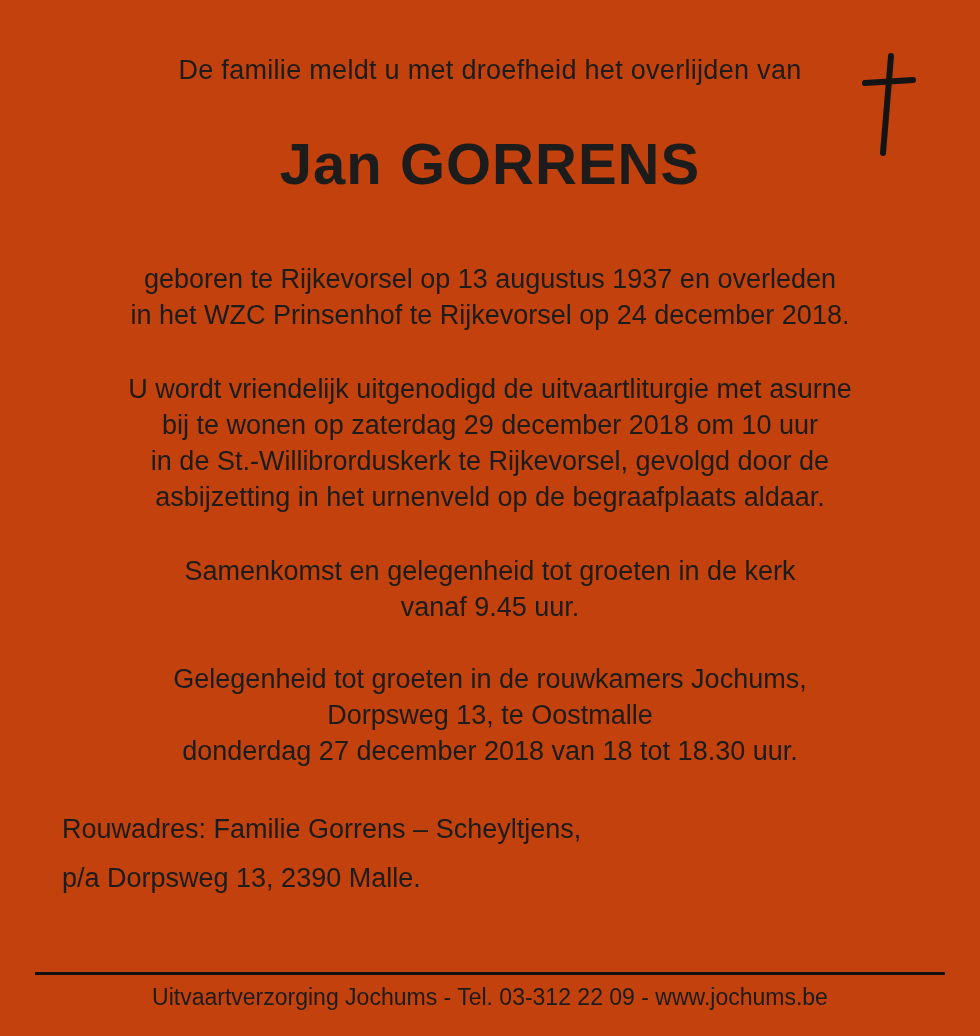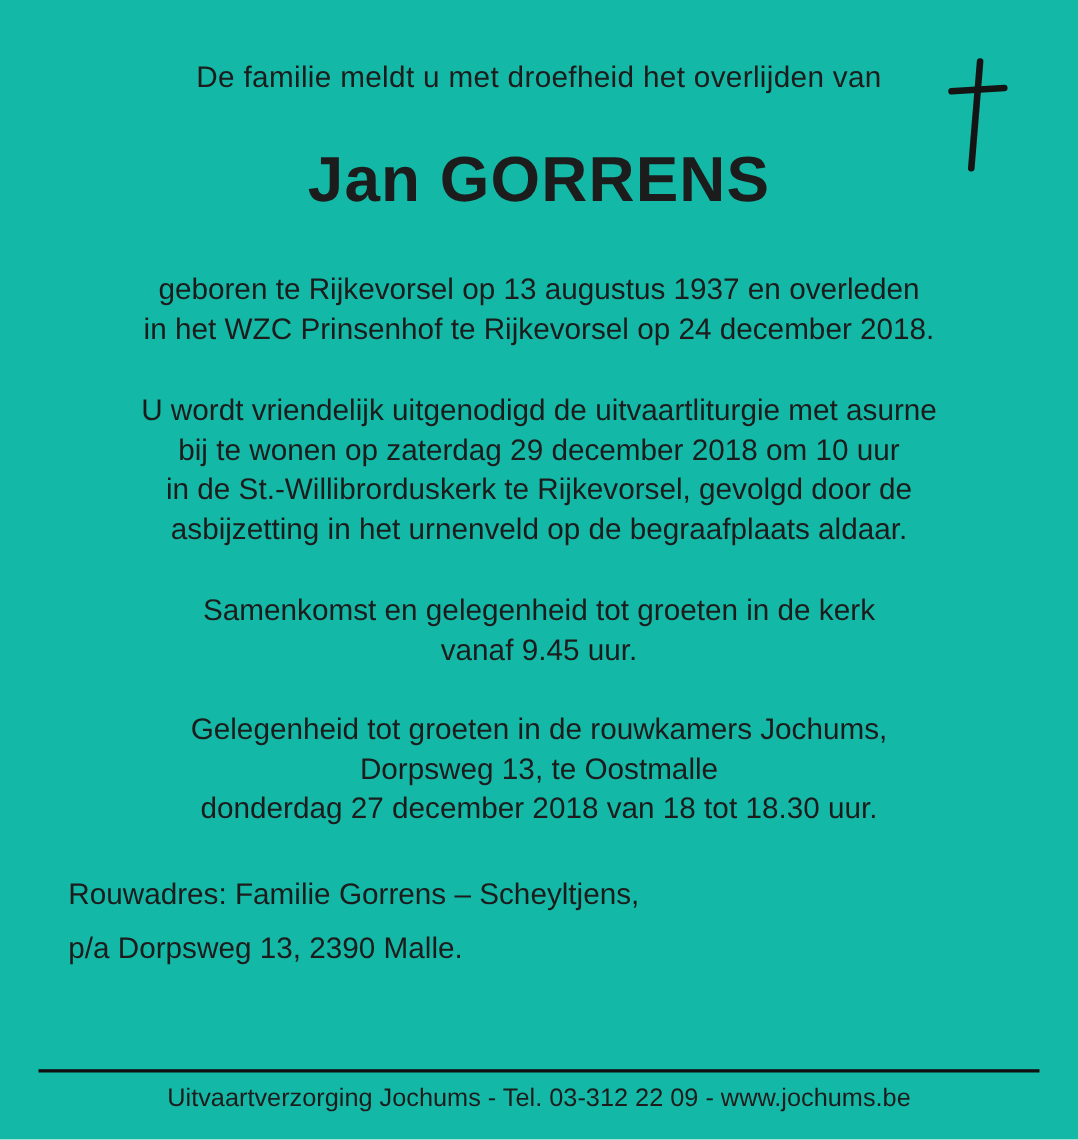--- a/index.html
+++ b/index.html
@@ -8,21 +8,21 @@
     background: #ffffff;
   }
   body {
     font-family: "Liberation Sans", "DejaVu Sans", sans-serif;
     color: #1c1c1c;
   }
   .page {
     position: relative;
     width: 980px;
     height: 1036px;
-    background: #14b8a6;
+    background: #c2410c;
     overflow: hidden;
     box-sizing: border-box;
   }
   .content {
     position: absolute;
     left: 40px;
     right: 40px;
     top: 0;
     text-align: center;
   }
@@ -44,21 +44,21 @@
   .spouse-line {
     margin-top: 52px;
     font-size: 30px;
     font-weight: bold;
   }
   .para {
     font-size: 27px;
     line-height: 36px;
     white-space: pre-line;
   }
-  .para-birth-death   { margin-top: 48px; }
+  .para-birth-death   { margin-top: 64px; }
   .para-ceremony      { margin-top: 38px; }
   .para-gathering     { margin-top: 38px; }
   .para-viewing       { margin-top: 36px; }
   .mourning-address {
     margin-top: 36px;
     text-align: left;
     font-size: 27px;
     line-height: 49px;
     white-space: pre-line;
     padding-left: 22px;

